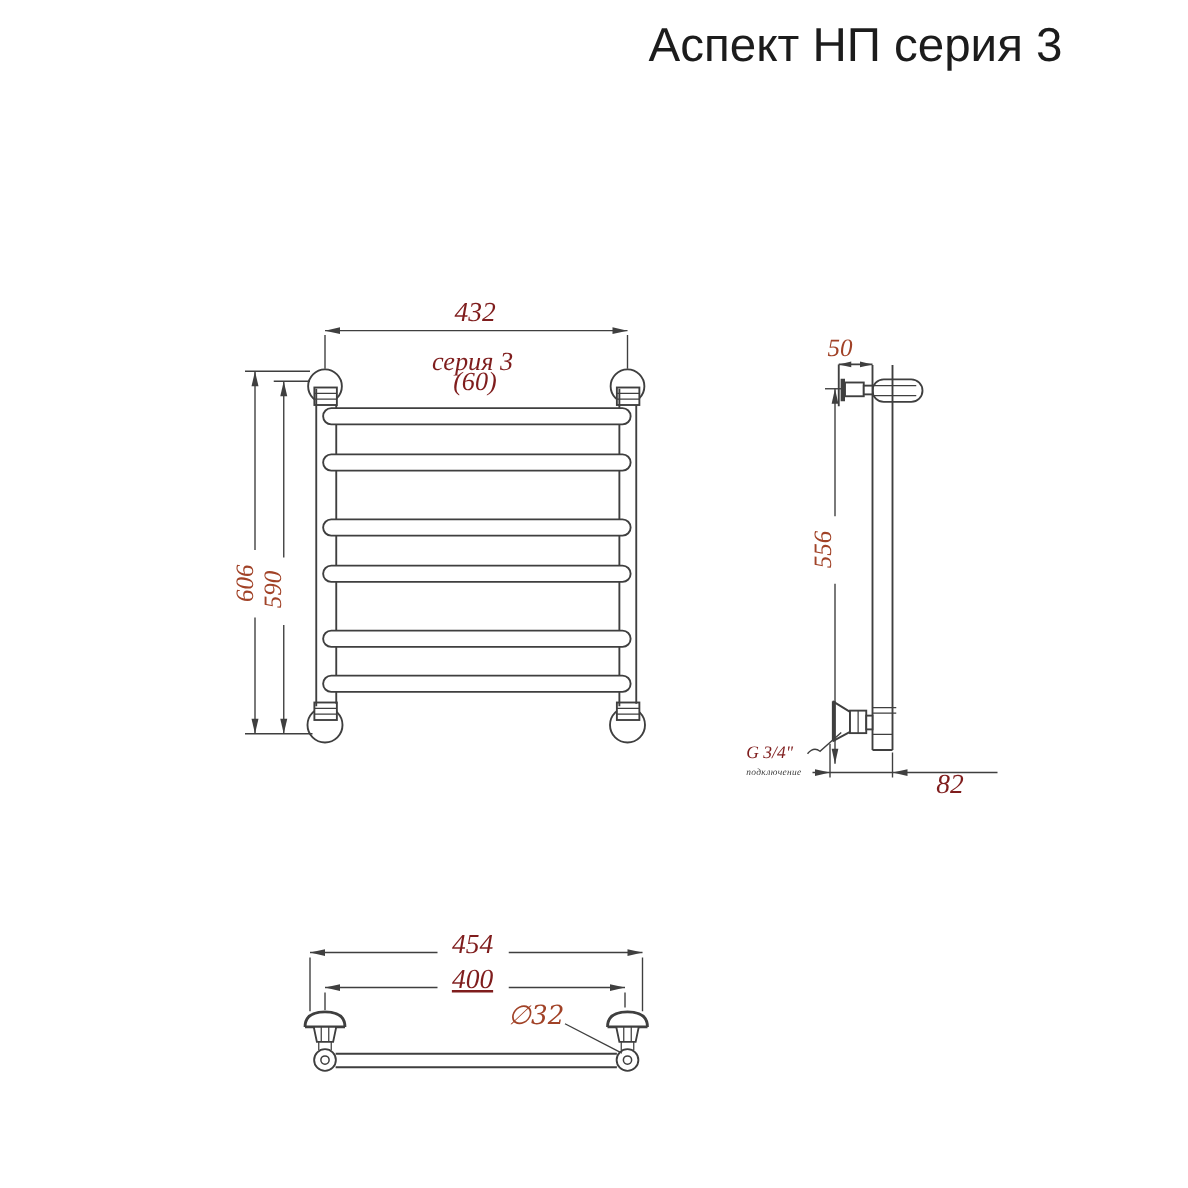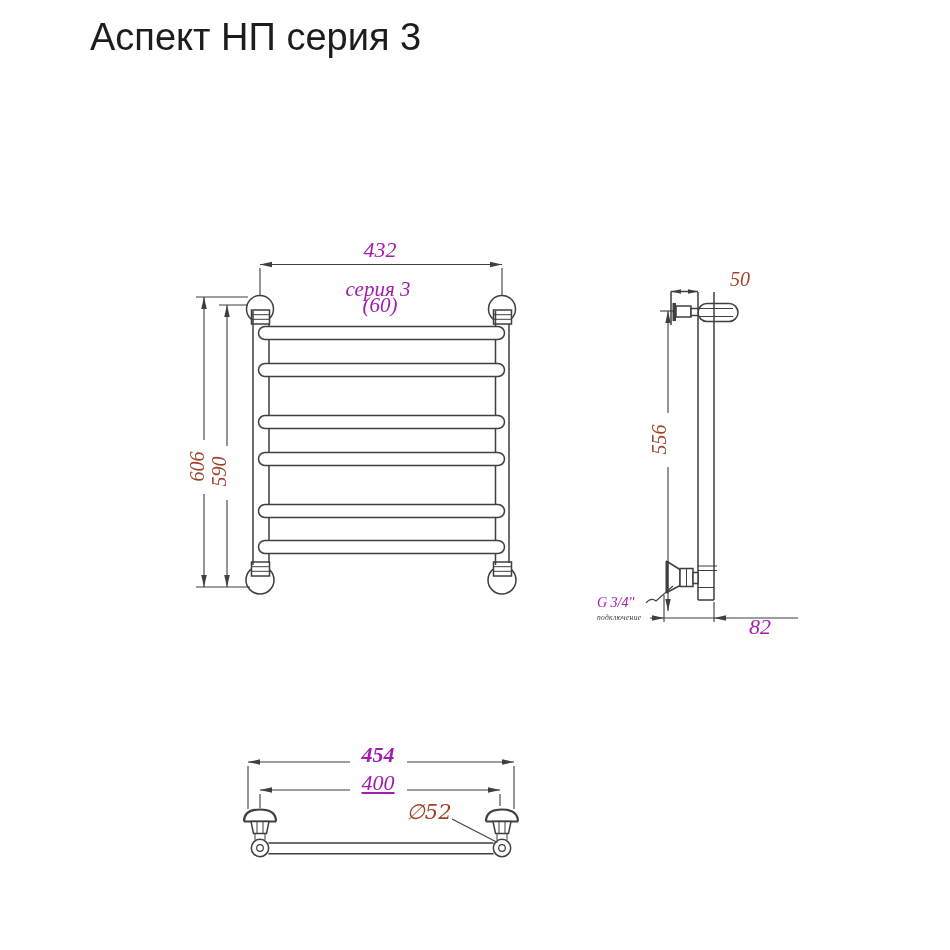--- a/index.html
+++ b/index.html
@@ -1,23 +1,23 @@
 <!DOCTYPE html>
 <html><head>
 <meta charset="utf-8">
 <style>
   html,body{margin:0;padding:0;}
   body{width:950px;height:950px;position:relative;background:#ffffff;overflow:hidden;}
   .stage{position:absolute;inset:0;}
   svg{position:absolute;left:0;top:0;}
-  .title-block{position:absolute;left:90px;top:16px;width:760px;text-align:left;
+  .title-block{position:absolute;left:90px;top:16px;width:760px;text-align:right;
     font-family:"Liberation Sans","DejaVu Sans",sans-serif;color:#1c1c1c;line-height:1.12;}
   .title-line{font-size:38px;font-weight:400;}
   .lbl{position:absolute;font-family:"Liberation Serif","DejaVu Serif",serif;
-    font-style:italic;color:#a21caf;text-align:center;white-space:nowrap;}
+    font-style:italic;color:#7f1d1d;text-align:center;white-space:nowrap;}
   .red{color:#a14227;}
   .rot{transform:rotate(-90deg);}
   .sz22{font-size:22px;} .sz21{font-size:21px;} .sz20{font-size:20px;}
   .g34{font-size:14px;text-align:left;}
   .tiny{font-size:7.5px;font-style:italic;color:#3a3a3a;text-align:left;letter-spacing:.3px;}
 </style>
 </head>
 <body>
 
 <div class="stage">
@@ -130,23 +130,23 @@
   <div class="title-block">
     <div class="title-line">Аспект НП серия 3</div>
   </div>
 
   <div class="lbl sz22" style="left:340px;top:237px;width:80px;">432</div>
   <div class="lbl sz21" style="left:328px;top:277px;width:100px;">серия 3</div>
   <div class="lbl sz21" style="left:330px;top:293px;width:100px;text-align:center;">(60)</div>
   <div class="lbl sz20 red rot" style="left:147px;top:455px;width:100px;">606</div>
   <div class="lbl sz20 red rot" style="left:169px;top:460px;width:100px;">590</div>
 
-  <div class="lbl sz20 red" style="left:710px;top:268px;width:60px;">50</div>
+  <div class="lbl sz20 red" style="left:642px;top:268px;width:60px;">50</div>
   <div class="lbl sz20 red rot" style="left:609px;top:428px;width:100px;">556</div>
   <div class="lbl sz22" style="left:720px;top:614px;width:80px;">82</div>
   <div class="lbl g34" style="left:597px;top:595px;width:70px;">G 3/4"</div>
   <div class="lbl tiny" style="left:597px;top:613px;width:70px;">подключение</div>
 
-  <div class="lbl sz22" style="left:338px;top:742px;width:80px;font-weight:bold;">454</div>
+  <div class="lbl sz22" style="left:338px;top:742px;width:80px;">454</div>
   <div class="lbl sz22" style="left:338px;top:770px;width:80px;text-decoration:underline;">400</div>
-  <div class="lbl sz21 red" style="left:389px;top:800px;width:80px;font-family:'DejaVu Serif','Liberation Serif',serif;">∅52</div>
+  <div class="lbl sz21 red" style="left:389px;top:800px;width:80px;font-family:'DejaVu Serif','Liberation Serif',serif;">∅32</div>
 
 </div>
 
 </body></html>

